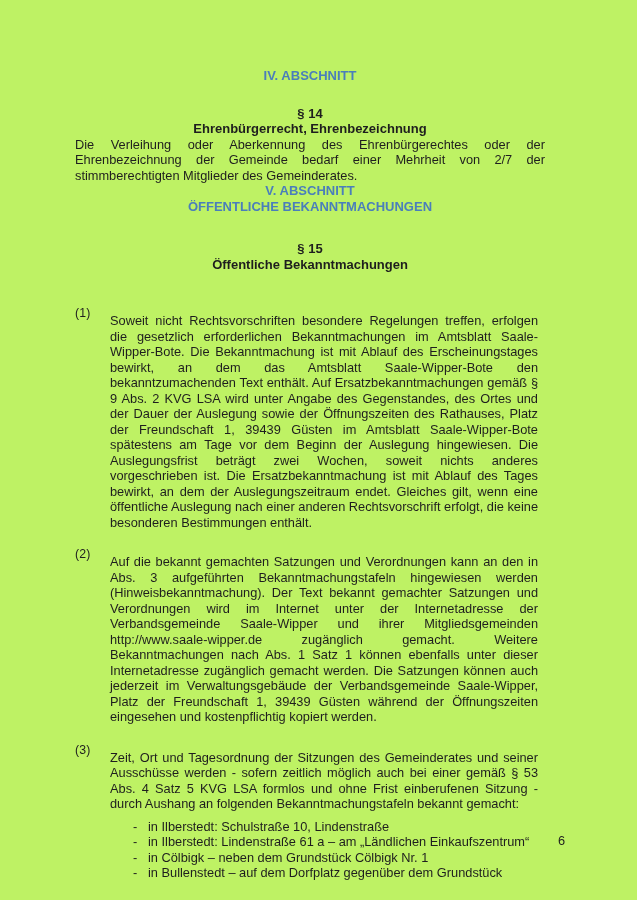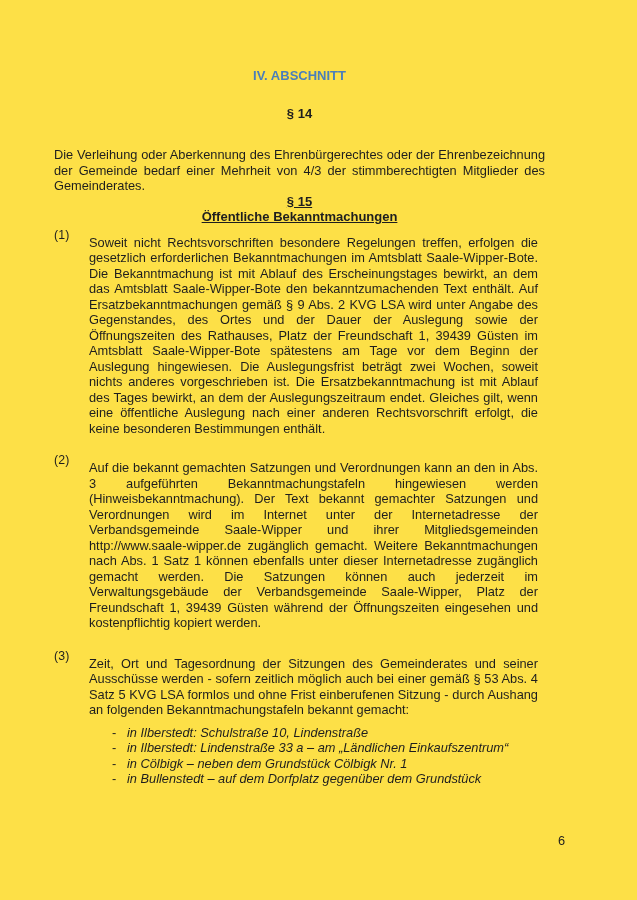--- a/index.html
+++ b/index.html
@@ -6,41 +6,41 @@
   html, body {
     margin: 0;
     padding: 0;
     background: #e8e8e8;
   }
   .page {
     position: relative;
     width: 637px;
     height: 900px;
     margin: 0 auto;
-    background: #fde047;
+    background: #bef264;
     box-sizing: border-box;
-    padding: 68px 92px 0 54px;
+    padding: 68px 92px 0 75px;
     font-family: "Liberation Sans", "DejaVu Sans", sans-serif;
     font-size: 12.8px;
     line-height: 15.5px;
     color: #1e1e1e;
     overflow: hidden;
   }
   .center-heading {
     text-align: center;
     font-weight: bold;
     font-size: 13px;
     line-height: 15.5px;
   }
   .blue { color: #4a7ebb; }
   .h-iv  { margin-bottom: 22px; }
-  .h-14  { margin-bottom: 26px; }
+  .h-14  { }
   .p-14  { margin-bottom: 14px; }
   .h-v   { margin-bottom: 27px; }
-  .h-15  { margin-bottom: 3px; text-decoration: underline; }
+  .h-15  { margin-bottom: 34px; }
   .body-par {
     margin: 0;
     text-align: justify;
   }
   .numbered {
     display: flex;
     align-items: flex-start;
   }
   .numbered.item-1 { margin-bottom: 10px; }
   .numbered.item-2 { margin-bottom: 11px; }
@@ -58,43 +58,48 @@
   .bullet-list { margin-top: 2px; }
   .bullet-row {
     display: flex;
     margin-left: 28px;
   }
   .dash-col {
     flex: none;
     width: 15px;
     padding-left: 2px;
   }
-  .bullet-text { flex: 1; font-style: italic; }
+  .bullet-text { flex: 1; }
   .page-number {
     position: absolute;
     top: 833px;
     right: 72px;
     font-size: 12.8px;
   }
 </style>
 </head>
 <body>
 
 <div class="page">
 
   <div class="center-heading blue h-iv">
     <div>IV. ABSCHNITT</div>
   </div>
 
   <div class="center-heading h-14">
     <div>§ 14</div>
+    <div>Ehrenbürgerrecht, Ehrenbezeichnung</div>
   </div>
 
-  <p class="body-par p-14">Die Verleihung oder Aberkennung des Ehrenbürgerechtes oder der Ehrenbezeichnung der Gemeinde bedarf einer Mehrheit von 4/3 der stimmberechtigten Mitglieder des Gemeinderates.</p>
+  <p class="body-par p-14">Die Verleihung oder Aberkennung des Ehrenbürgerechtes oder der Ehrenbezeichnung der Gemeinde bedarf einer Mehrheit von 2/7 der stimmberechtigten Mitglieder des Gemeinderates.</p>
 
+  <div class="center-heading blue h-v">
+    <div>V. ABSCHNITT</div>
+    <div>ÖFFENTLICHE BEKANNTMACHUNGEN</div>
+  </div>
 
   <div class="center-heading h-15">
     <div>§ 15</div>
     <div>Öffentliche Bekanntmachungen</div>
   </div>
 
   <div class="numbered item-1">
     <span class="num-col">(1)</span>
     <div class="num-body">
       <p>Soweit nicht Rechtsvorschriften besondere Regelungen treffen, erfolgen die gesetzlich erforderlichen Bekanntmachungen im Amtsblatt Saale-Wipper-Bote. Die Bekanntmachung ist mit Ablauf des Erscheinungstages bewirkt, an dem das Amtsblatt Saale-Wipper-Bote den bekanntzumachenden Text enthält. Auf Ersatzbekanntmachungen gemäß § 9 Abs. 2 KVG LSA wird unter Angabe des Gegenstandes, des Ortes und der Dauer der Auslegung sowie der Öffnungszeiten des Rathauses, Platz der Freundschaft 1, 39439 Güsten im Amtsblatt Saale-Wipper-Bote spätestens am Tage vor dem Beginn der Auslegung hingewiesen. Die Auslegungsfrist beträgt zwei Wochen, soweit nichts anderes vorgeschrieben ist. Die Ersatzbekanntmachung ist mit Ablauf des Tages bewirkt, an dem der Auslegungszeitraum endet. Gleiches gilt, wenn eine öffentliche Auslegung nach einer anderen Rechtsvorschrift erfolgt, die keine besonderen Bestimmungen enthält.</p>
@@ -112,21 +117,21 @@
     <span class="num-col">(3)</span>
     <div class="num-body">
       <p>Zeit, Ort und Tagesordnung der Sitzungen des Gemeinderates und seiner Ausschüsse werden - sofern zeitlich möglich auch bei einer gemäß § 53 Abs. 4 Satz 5 KVG LSA formlos und ohne Frist einberufenen Sitzung - durch Aushang an folgenden Bekanntmachungstafeln bekannt gemacht:</p>
       <div class="bullet-list">
         <div class="bullet-row">
           <span class="dash-col">-</span>
           <span class="bullet-text">in Ilberstedt: Schulstraße 10, Lindenstraße</span>
         </div>
         <div class="bullet-row">
           <span class="dash-col">-</span>
-          <span class="bullet-text">in Ilberstedt: Lindenstraße 33 a – am „Ländlichen Einkaufszentrum“</span>
+          <span class="bullet-text">in Ilberstedt: Lindenstraße 61 a – am „Ländlichen Einkaufszentrum“</span>
         </div>
         <div class="bullet-row">
           <span class="dash-col">-</span>
           <span class="bullet-text">in Cölbigk – neben dem Grundstück Cölbigk Nr. 1</span>
         </div>
         <div class="bullet-row">
           <span class="dash-col">-</span>
           <span class="bullet-text">in Bullenstedt – auf dem Dorfplatz gegenüber dem Grundstück</span>
         </div>
       </div>

